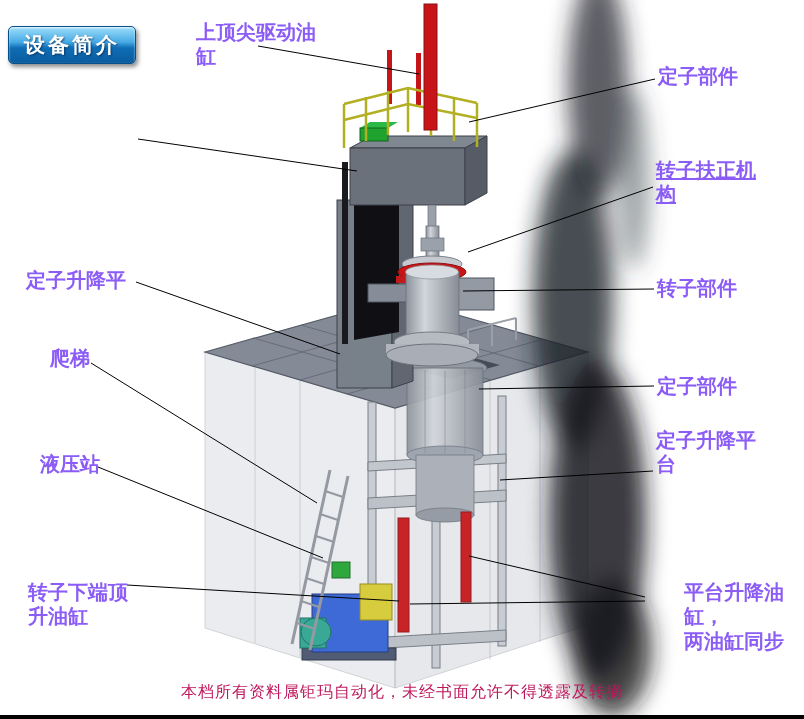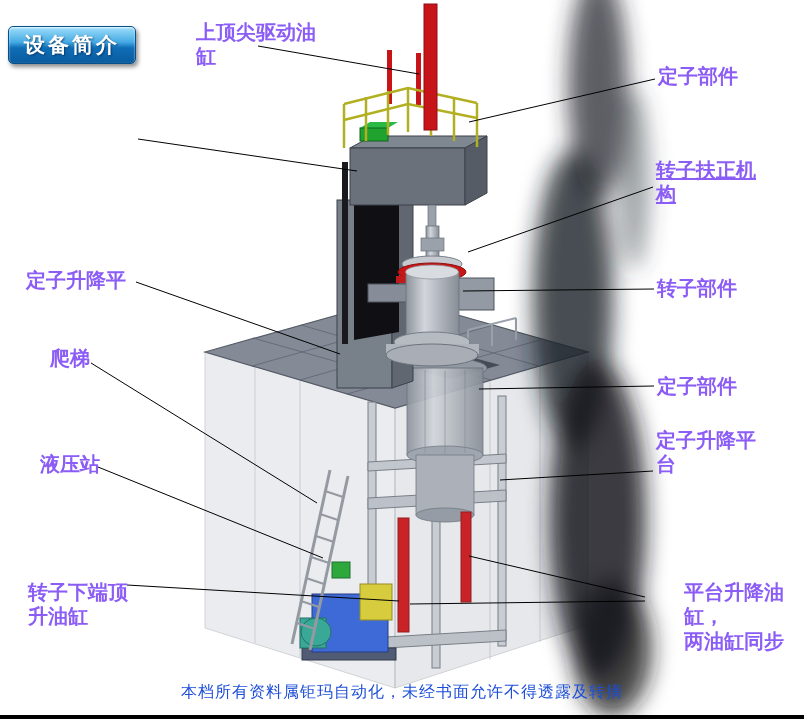--- a/index.html
+++ b/index.html
@@ -15,21 +15,21 @@
     color:#fff; font-size:21px; font-weight:bold; letter-spacing:3px;
     display:flex; align-items:center; justify-content:center;
     text-shadow:1px 1px 2px rgba(0,30,70,.65);
   }
   .label {
     position:absolute; font-size:20px; font-weight:600; color:#8b5cf6;
     line-height:1.22; white-space:pre-line;
   }
   .footer {
     position:absolute; left:0; top:682px; width:100%; text-align:center;
-    font-size:16px; color:#1d4ed8; letter-spacing:1px;
+    font-size:16px; color:#be185d; letter-spacing:1px;
   }
   .bottom-bar { position:absolute; left:0; bottom:0; width:100%; height:4px; background:#000; }
 </style>
 </head>
 <body>
 
 <div class="stage">
 
   <svg class="machine-svg" width="804" height="719" viewBox="0 0 804 719">
     <defs>

